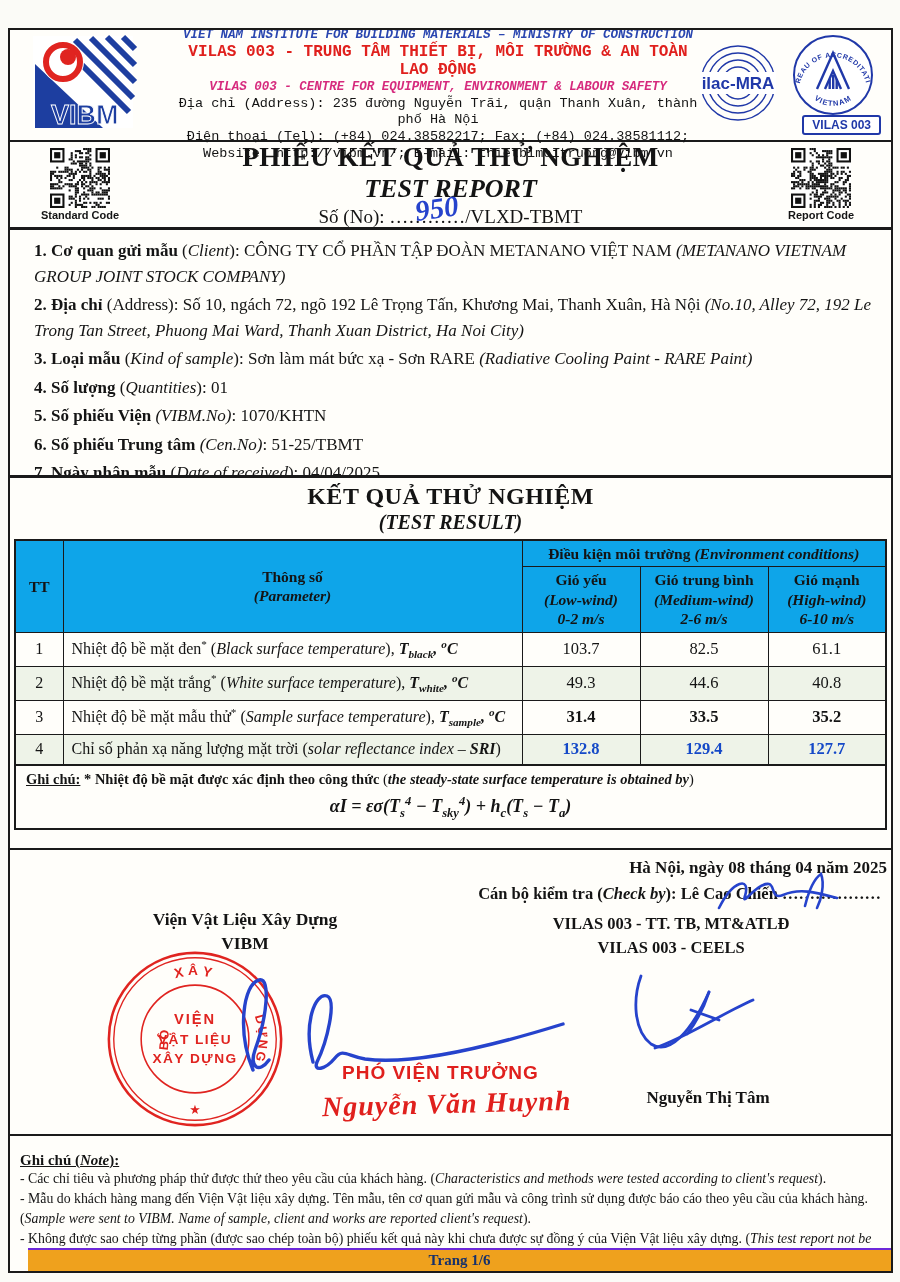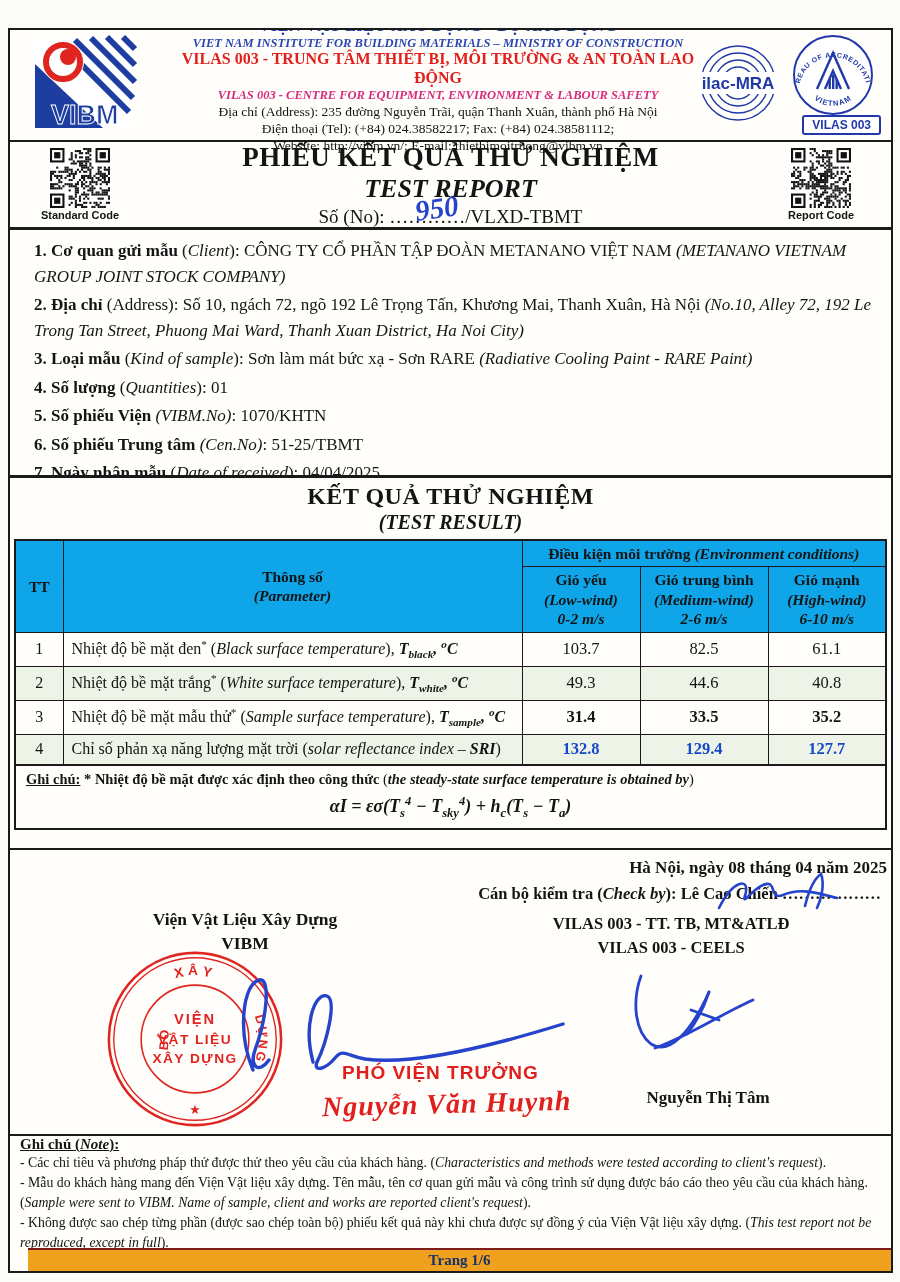--- a/index.html
+++ b/index.html
@@ -10,21 +10,21 @@
   }
   .doc {
     position: absolute; left: 8px; top: 28px; width: 885px;
     border: 2px solid #1a1a1a; background: #fffefa; overflow: hidden;
   }
   .sec { position: relative; }
 
   
   .header-sec { height: 112px; border-bottom: 2px solid #1a1a1a; display: flex; align-items: center; padding: 4px 8px; }
   .logo-wrap { width: 160px; flex: 0 0 160px; display: flex; justify-content: center; }
-  .head-center { flex: 1 1 auto; text-align: center; line-height: 1.18; }
+  .head-center { flex: 1 1 auto; text-align: center; line-height: 1.18; font-family: Liberation Mono, monospace; }
   .h1 { color: #1d3ea0; font-weight: bold; font-size: 16.5px; letter-spacing: .3px; }
   .h2 { color: #2a46b0; font-weight: bold; font-style: italic; font-size: 12.5px; }
   .h3 { color: #e0201d; font-weight: bold; font-size: 16px; }
   .h4 { color: #d62a7d; font-weight: bold; font-style: italic; font-size: 12.5px; }
   .h5 { font-size: 13.5px; margin-top: 1px; }
   .head-right { flex: 0 0 185px; position: relative; height: 104px; }
   .vilas-box { position: absolute; right: 2px; bottom: 2px; border: 2px solid #2038a8; border-radius: 3px; padding: 1px 8px; color: #2038a8; font-weight: bold; font-size: 12px; font-family: "Liberation Sans", sans-serif; background: #fff; }
 
   
   .title-sec { height: 88px; border-bottom: 3px solid #1a1a1a; display: flex; align-items: center; padding: 4px 10px; }
@@ -67,26 +67,26 @@
   .sg-left-org { position: absolute; left: 85px; top: 58px; width: 300px; text-align: center; font-weight: bold; font-size: 17.5px; line-height: 1.35; }
   .stamp { position: absolute; left: 92px; top: 96px; }
   .big-sign { position: absolute; left: 205px; top: 112px; }
   .deputy-title { position: absolute; left: 332px; top: 212px; color: #e0201d; font-family: "Liberation Sans", sans-serif; font-weight: bold; font-size: 19px; letter-spacing: 1px; }
   .deputy-name { position: absolute; left: 312px; top: 238px; color: #e0201d; font-weight: bold; font-style: italic; font-size: 28px; transform: rotate(-1.5deg); letter-spacing: 1px; }
   .right-sign { position: absolute; left: 615px; top: 118px; }
   .right-name { position: absolute; left: 598px; top: 238px; font-weight: bold; font-size: 17px; width: 200px; text-align: center; }
   .partial-stamp { position: absolute; right: 0; top: 0; width: 36px; height: 130px; overflow: hidden; }
 
   
-  .notes-sec { border-top: 2.5px solid #1a1a1a; padding: 0 10px 2px 10px; height: 114px; overflow: hidden; }
+  .notes-sec { border-top: 2.5px solid #1a1a1a; padding: 16px 10px 2px 10px; height: 114px; overflow: hidden; }
   .notes-head { font-size: 15px; font-weight: bold; }
   .note-item { font-size: 13.8px; line-height: 1.45; }
 
   
-  .footer-bar { height: 23px; background: #efa11d; border-top: 2px solid #7f1d1d; text-align: center; margin-left: 18px; }
+  .footer-bar { height: 23px; background: #efa11d; border-top: 2px solid #6d28d9; text-align: center; margin-left: 18px; }
   .footer-bar span { font-weight: bold; font-size: 15px; color: #16316b; line-height: 21px; }
 </style>
 </head>
 <body>
 
 <div class="doc">
 
   <div class="sec header-sec">
     <div class="logo-wrap">
       <svg width="150" height="102" viewBox="0 0 150 102">

